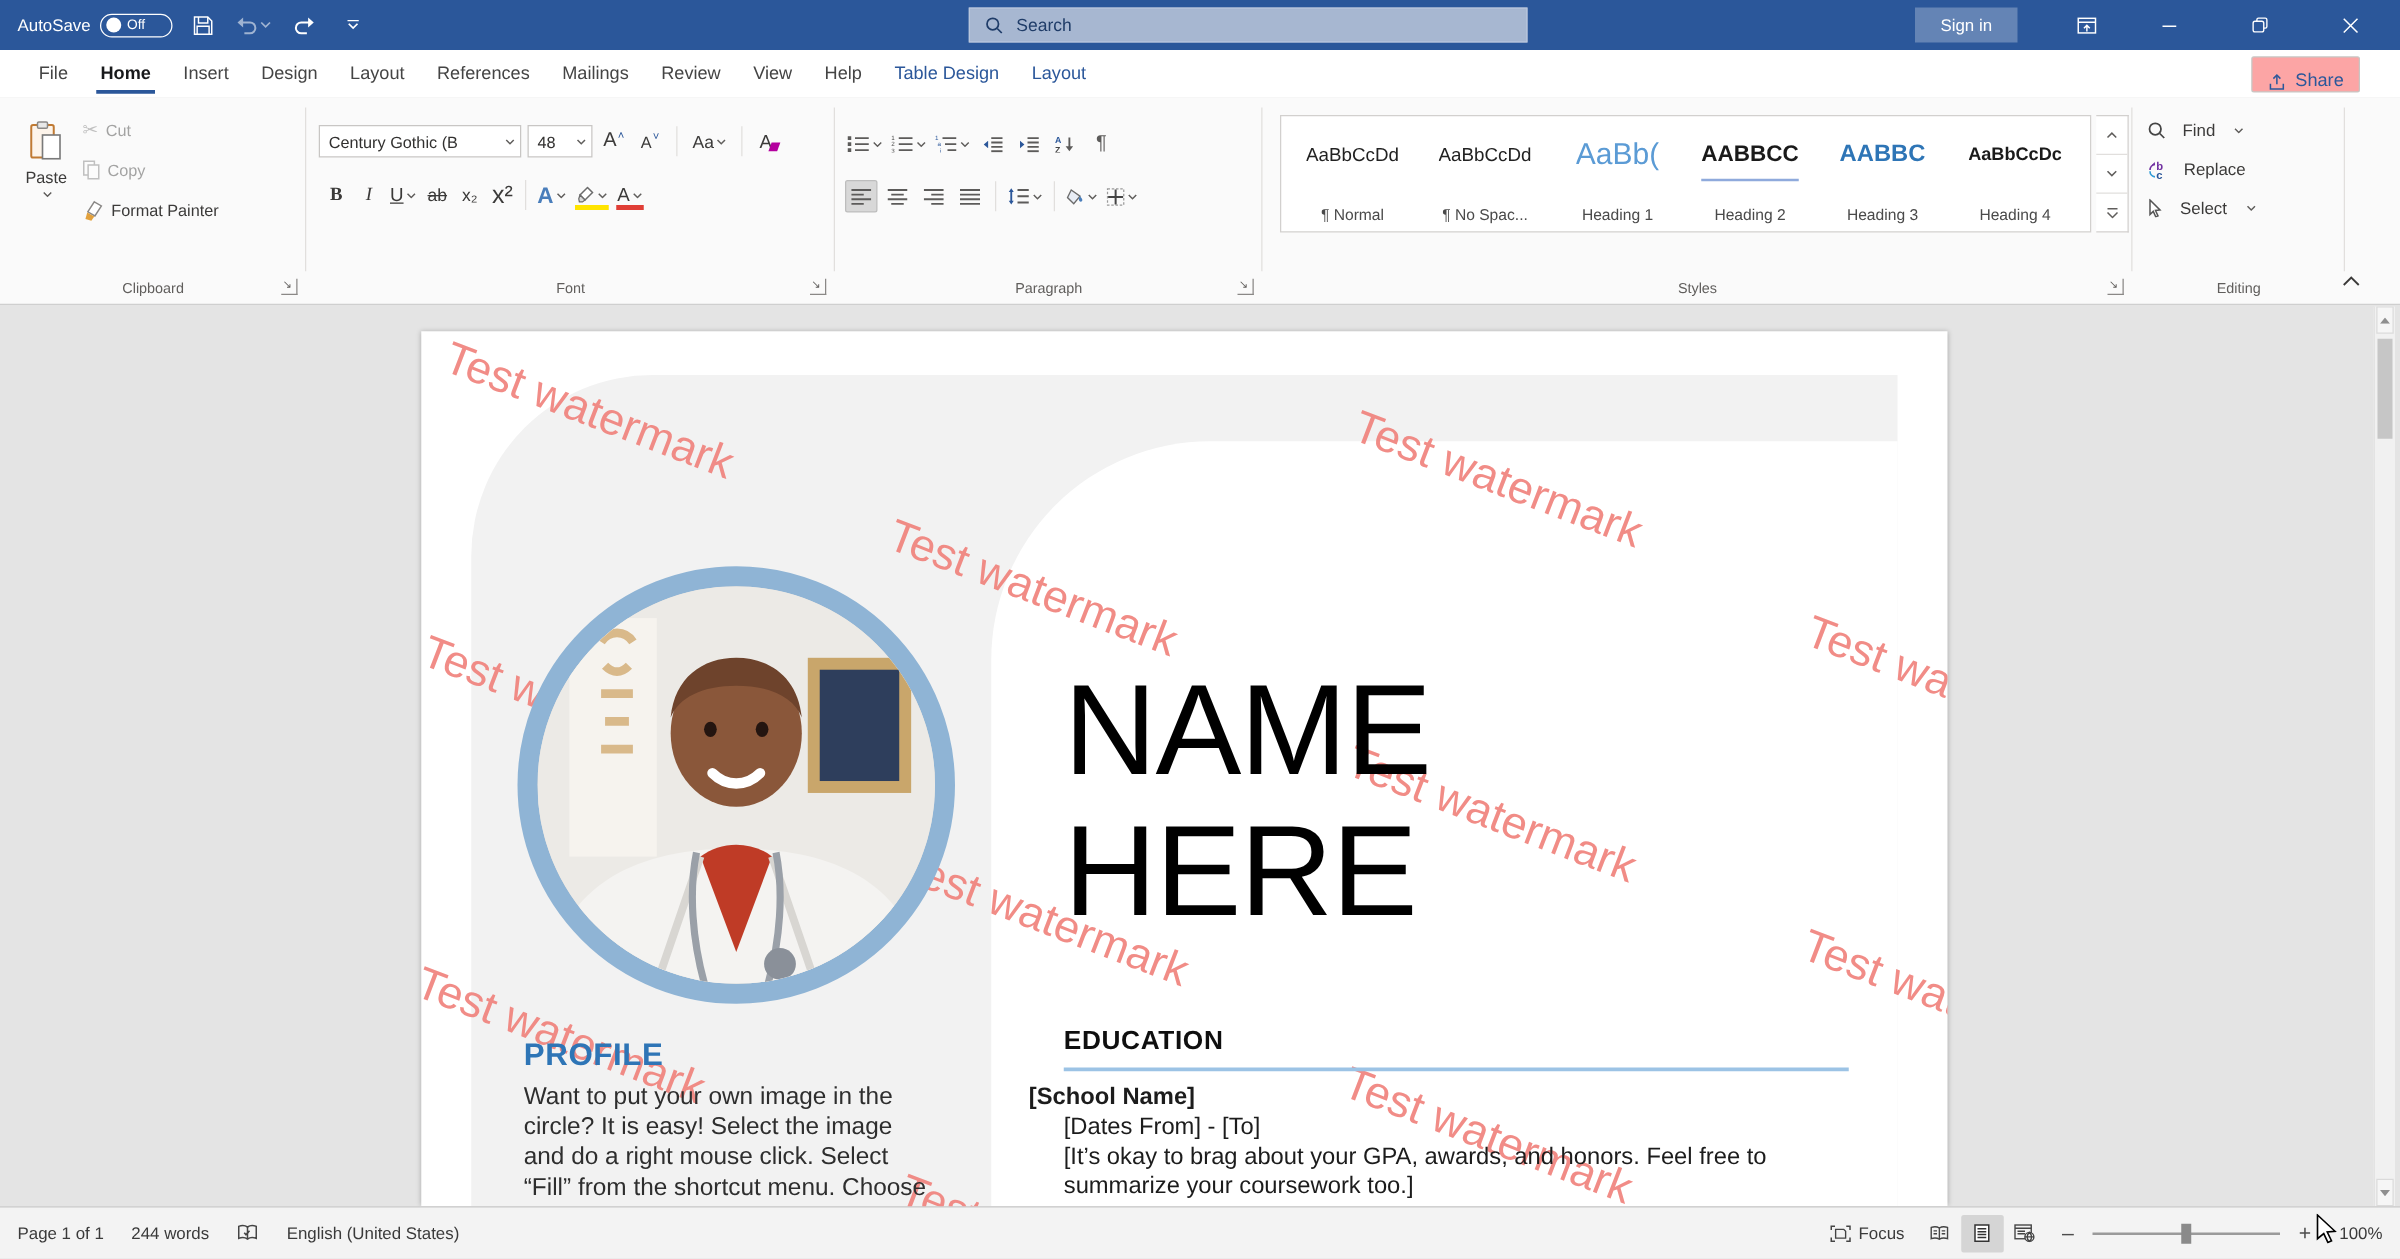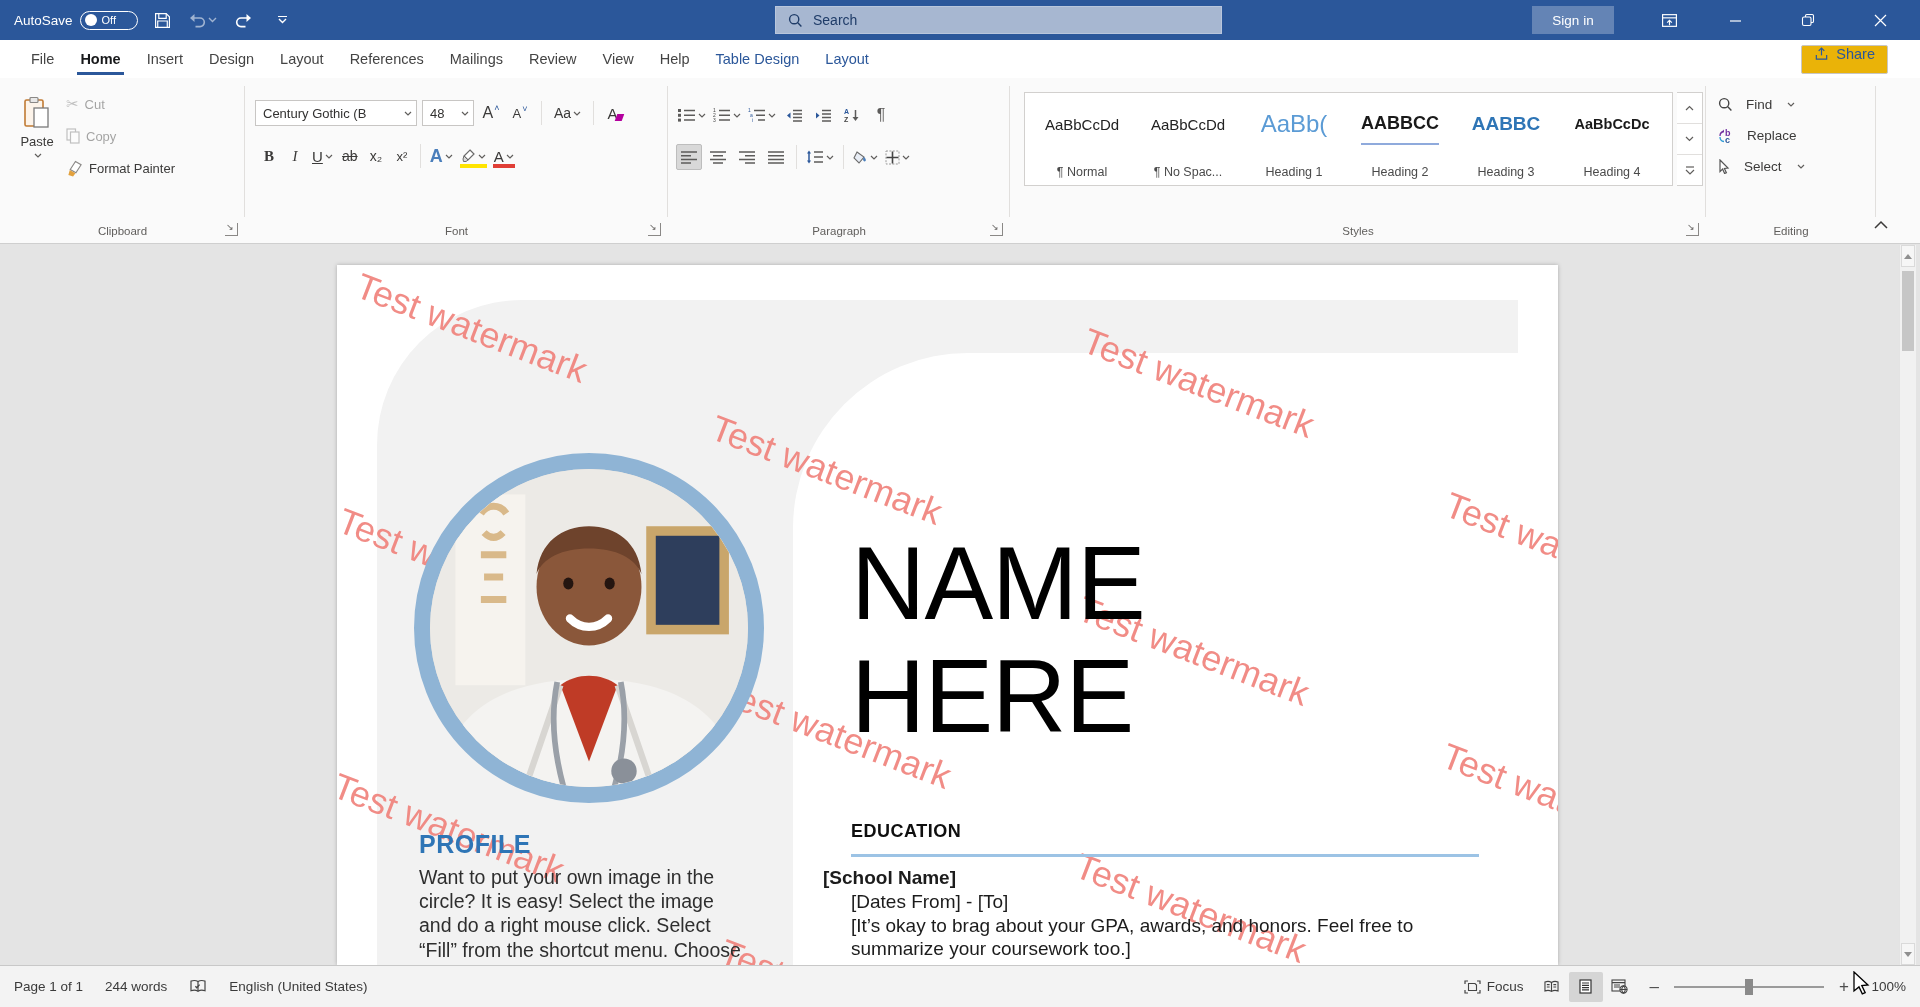--- a/index.html
+++ b/index.html
@@ -31,21 +31,21 @@
   .winctl{position:absolute;top:0;height:40px;display:flex;align-items:center;justify-content:center;width:45px;cursor:pointer}
 
   
   .tabrow{position:absolute;top:40px;left:0;width:1920px;height:38px;background:#fff;display:flex;
     align-items:center;padding-left:18px;gap:8px}
   .tab{padding:0 13px;height:38px;display:flex;align-items:center;font-size:14.5px;color:#444;cursor:pointer;position:relative}
   .tab.active{color:#18191b;font-weight:bold}
   .tab.active::after{content:"";position:absolute;left:10px;right:10px;bottom:3px;height:3px;background:var(--accent_blue)}
   .tab.contextual{color:var(--accent_blue)}
   .share-btn{position:absolute;right:32px;top:5px;height:29px;padding:0 12px;border:1px solid #c8c6c4;
-    background:#eab308;display:flex;align-items:flex-start;gap:7px;color:var(--accent_blue);font-size:14.5px;cursor:pointer;border-radius:2px}
+    background:#fca5a5;display:flex;align-items:flex-end;gap:7px;color:var(--accent_blue);font-size:14.5px;cursor:pointer;border-radius:2px}
 
   
   .ribbon{position:absolute;top:78px;left:0;width:1920px;height:166px;background:#fafafa;border-bottom:1px solid #cfcfcf}
   .rgroup{position:absolute;top:0;height:165px}
   .rg-sep{position:absolute;top:8px;bottom:26px;width:1px;background:#e1dfdd}
   .rg-label{position:absolute;bottom:6px;left:0;right:0;text-align:center;font-size:11.5px;color:#605e5c}
   .launcher{position:absolute;bottom:7px;right:7px;width:13px;height:13px;color:#605e5c;cursor:pointer;
     border-right:1.2px solid #8a8886;border-bottom:1.2px solid #8a8886;font-size:9px;line-height:8px;text-align:left}
   .launcher::before{content:"↘";position:relative;left:1px;top:0}
   .rbtn{display:flex;align-items:center;justify-content:center;border-radius:2px;cursor:pointer;color:#3b3a39}
@@ -107,21 +107,21 @@
   .page{position:absolute;left:337px;top:20px;width:1221px;height:700px;background:#fff;overflow:hidden;
     box-shadow:0 0 4px rgba(0,0,0,.25)}
   .tpl-gray{position:absolute;left:40px;top:35px;right:40px;bottom:0;background:var(--sidebar_gray);border-top-left-radius:145px}
   .tpl-white{position:absolute;left:456px;top:88px;right:40px;bottom:0;background:#fff;border-top-left-radius:175px}
   .wm{position:absolute;white-space:nowrap;font-family:"Liberation Sans",sans-serif;transform-origin:left top;z-index:2;opacity:.9}
   .photo{position:absolute;left:77px;top:188px;width:350px;height:350px;border-radius:50%;
     border:16px solid var(--photo_ring);overflow:hidden;z-index:3;background:#e8e2da}
   .doc-text{position:absolute;z-index:4;color:#1c1c1c}
   .name-block{left:514px;top:262px;font-size:103px;line-height:113px;letter-spacing:-1px;color:#000;font-weight:300}
   .job-title{left:516px;top:486px;font-size:28px;letter-spacing:2px;color:#161616}
-  .edu-head{left:514px;top:556px;font-size:18px;font-weight:bold;letter-spacing:.5px;color:#0f0f0f}
+  .edu-head{left:514px;top:556px;font-size:21px;font-weight:bold;letter-spacing:.5px;color:#0f0f0f}
   .edu-rule{position:absolute;left:514px;top:589px;width:628px;height:2.5px;background:var(--rule_blue);z-index:4}
   .edu-school{left:486px;top:602px;font-size:19px;font-weight:bold}
   .edu-dates{left:514px;top:626px;font-size:19px}
   .edu-desc{left:514px;top:649px;font-size:19px;line-height:23px;white-space:pre-line}
   .prof-head{left:82px;top:565px;font-size:25px;font-weight:bold;letter-spacing:.5px;color:var(--profile_blue)}
   .prof-text{left:82px;top:600px;font-size:19.5px;line-height:24.2px;color:#2e2e2e;white-space:pre-line}
 
   
   .vscroll{position:absolute;right:4px;top:0;bottom:0;width:17px;background:#f1f1f1;border-left:1px solid #e3e3e3}
   .vs-btn{position:absolute;left:1px;right:1px;height:22px;background:#f6f6f6;border:1px solid #dadada;
@@ -347,21 +347,21 @@
         <svg class="small-chev" viewBox="0 0 8 5">
             <path d="M1 1l3 3 3-3"></path>
           </svg>
       </div>
       <div class="rbtn fbtn" style="text-decoration:line-through;font-size:14px">
         <span>ab</span>
       </div>
       <div class="rbtn fbtn" style="font-size:14px">
         <span>x₂</span>
       </div>
-      <div class="rbtn fbtn" style="font-size:13px">
+      <div class="rbtn fbtn" style="font-size:20px">
         <span>x²</span>
       </div>
       <div class="fsep"></div>
       <div class="rbtn fbtn" style="font-size:18px;font-weight:bold;color:#4a7ebb;text-shadow:0 0 1px #fff">
         <span>A</span>
         <svg class="small-chev" viewBox="0 0 8 5">
             <path d="M1 1l3 3 3-3"></path>
           </svg>
       </div>
       <div class="rbtn fbtn underbar">

